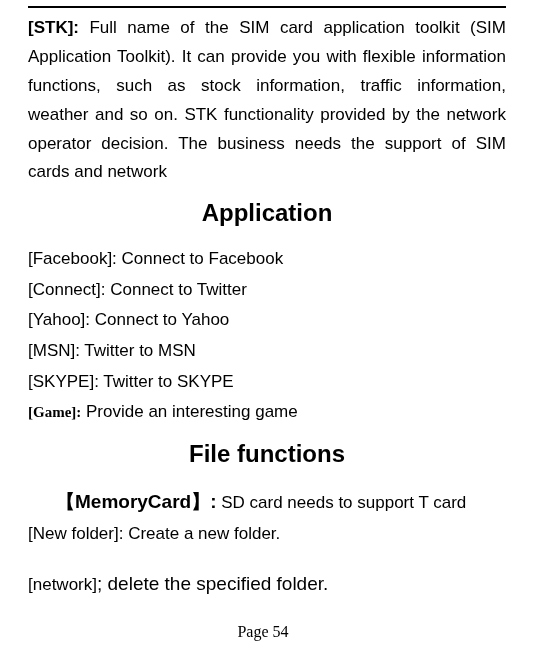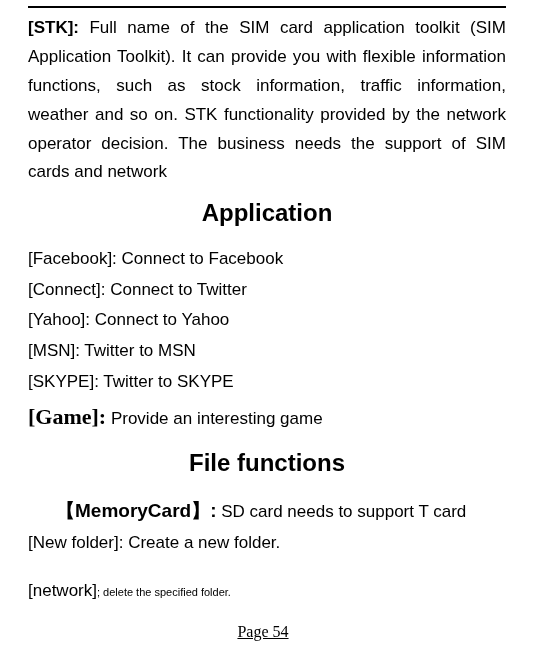--- a/index.html
+++ b/index.html
@@ -36,47 +36,46 @@
     margin-left: 28px;
   }
   .delete-gap { margin-top: 18px; }
   .pagenum {
     position: absolute;
     bottom: 8px;
     left: 0; right: 8px;
     text-align: center;
     font-family: "Times New Roman", Times, serif;
     font-size: 16px;
-    text-decoration: underline;
   }
 </style>
 </head>
 <body>
 
 <div class="rule"></div>
 
 <p class="para-justify">
   <span class="bold">[STK]:</span><span> Full name of the SIM card application toolkit (SIM Application Toolkit). It can provide you with flexible information functions, such as stock information, traffic information, weather and so on. STK functionality provided by the network operator decision. The business needs the support of SIM cards and network</span>
 </p>
 
 <div class="heading">Application</div>
 
 <div class="line">[Facebook]: Connect to Facebook</div>
 <div class="line">[Connect]: Connect to Twitter</div>
 <div class="line">[Yahoo]: Connect to Yahoo</div>
 <div class="line">[MSN]: Twitter to MSN</div>
 <div class="line">[SKYPE]: Twitter to SKYPE</div>
 <div class="line">
-  <span class="bold" style="font-family:'Times New Roman',Times,serif;font-size:22px">[Game]:</span><span> Provide an interesting game</span>
+  <span class="bold" style="font-family:'Times New Roman',Times,serif;font-size:15px">[Game]:</span><span> Provide an interesting game</span>
 </div>
 
 <div class="heading">File functions</div>
 
 <div class="line">
   <span class="memcard">【MemoryCard】:</span><span> SD card needs to support T card</span>
 </div>
 <div class="line">[New folder]: Create a new folder.</div>
 
 <div class="line delete-gap">
-  <span style="font-size:17px">[network]</span><span style="font-size:11px">; delete the specified folder.</span>
+  <span style="font-size:17px">[network]</span><span style="font-size:19px">; delete the specified folder.</span>
 </div>
 
 <div class="pagenum">Page 54</div>
 
 </body></html>

